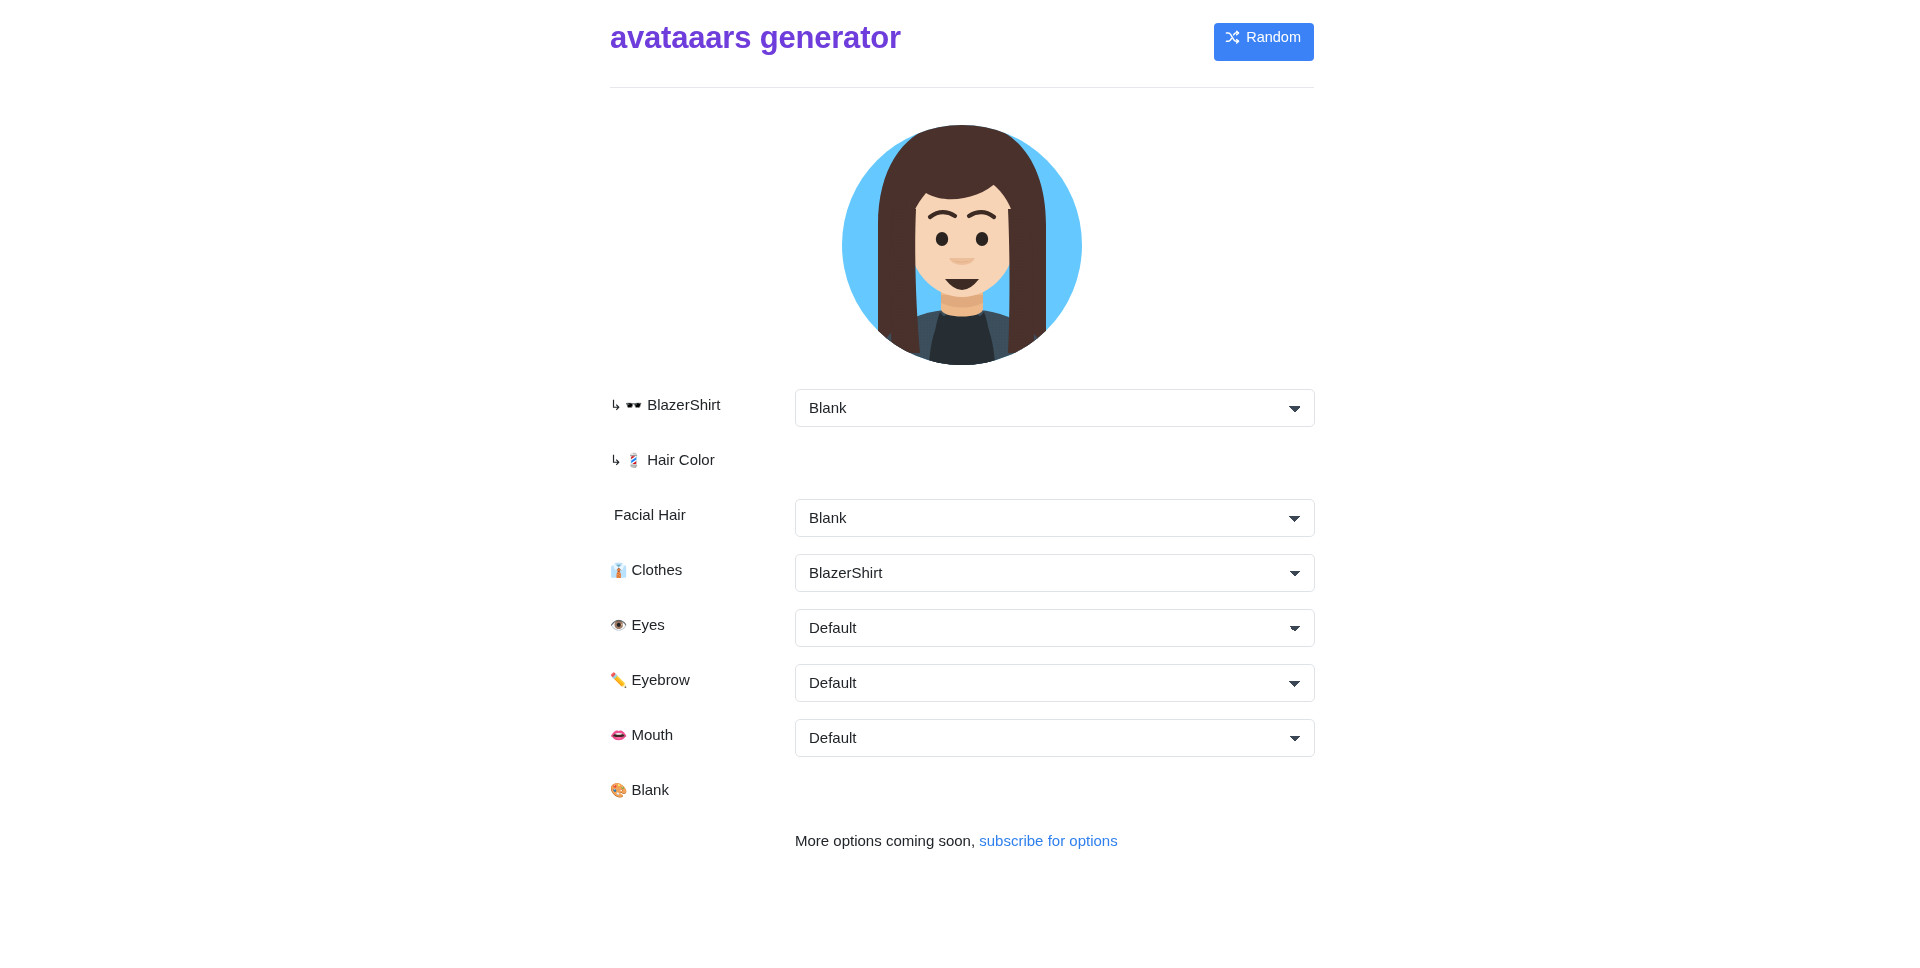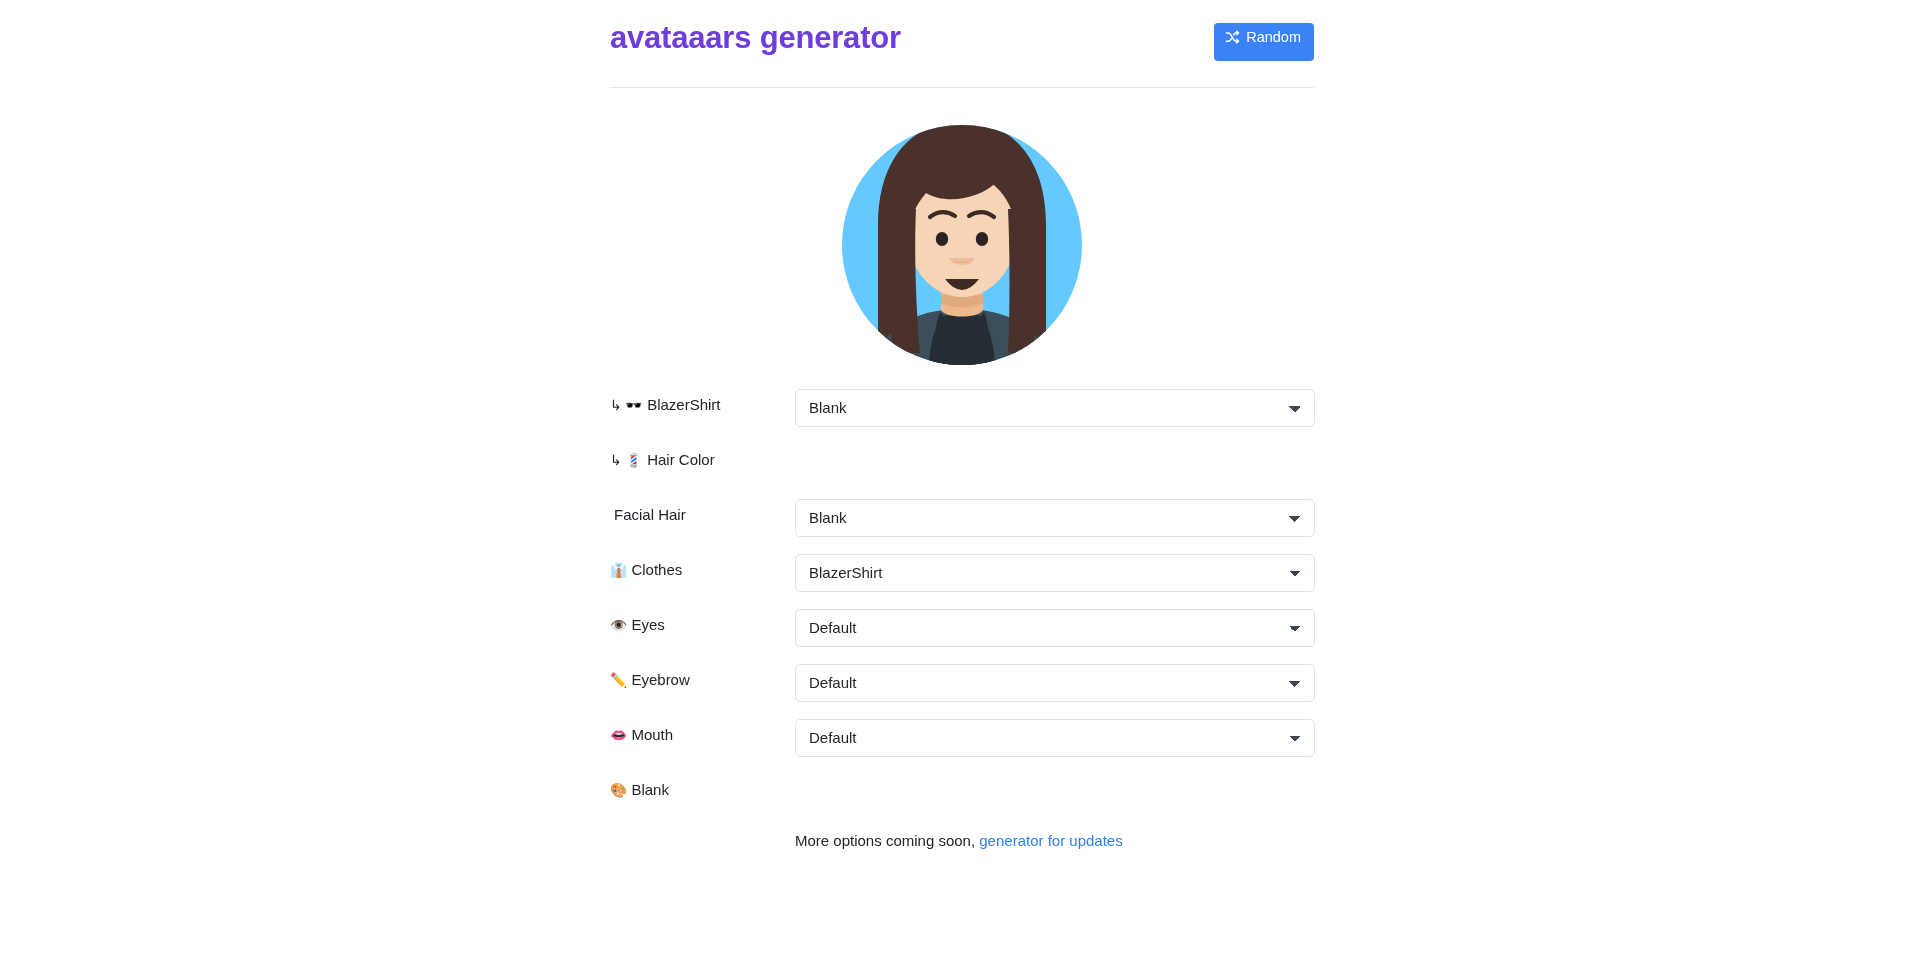--- a/index.html
+++ b/index.html
@@ -311,18 +311,18 @@
       </div>
 
       <div class="row">
         <div class="lbl">
           <span class="ico">🎨</span>
           <span>Blank</span>
         </div>
       </div>
 
       <div class="footnote">
-        <span>More options coming soon, </span><a href="#">generator for updates</a>
+        <span>More options coming soon, </span><a href="#">subscribe for options</a>
       </div>
 
     </div>
   </div>
 </div>
 
 </body></html>

